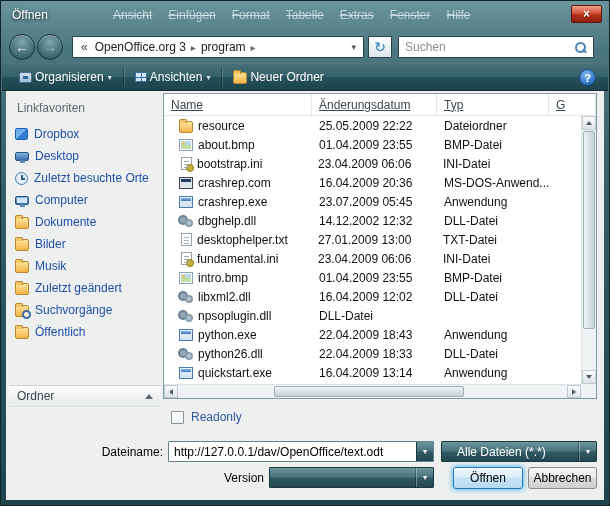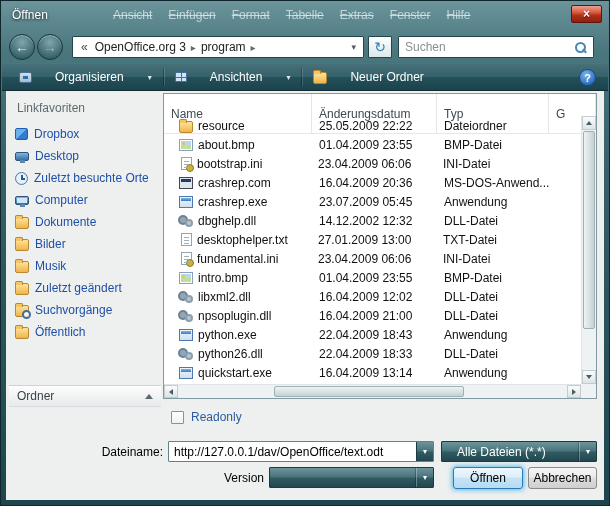--- a/index.html
+++ b/index.html
@@ -42,21 +42,21 @@
   .mag::before { content:""; position:absolute; left:1px; top:1px; width:7px; height:7px;
     border:2px solid #4a86b8; border-radius:50%; }
   .mag::after { content:""; position:absolute; left:8px; top:9px; width:5px; height:2px;
     background:#4a86b8; transform:rotate(45deg); }
 
   
   .toolbar { position:absolute; top:62px; left:1px; right:1px; height:28px;
     background:linear-gradient(#477079 0%,#35616a 48%,#24505a 52%,#1b434c 100%);
     border-top:1px solid rgba(255,255,255,.25); border-bottom:1px solid #122d33;
     display:flex; align-items:center; padding:0 8px; color:#fff; }
-  .tb-btn { display:flex; align-items:center; gap:23px; height:22px; padding:0 9px; border-radius:2px; }
+  .tb-btn { display:flex; align-items:center; gap:3px; height:22px; padding:0 9px; border-radius:2px; }
   .tb-sep { width:1px; height:18px; background:rgba(0,0,0,.28); box-shadow:1px 0 0 rgba(255,255,255,.15); margin:0 2px; }
   .caret { font-size:8px; color:#dfe9ec; margin-left:1px; }
   .help-btn { position:absolute; right:12px; top:5px; width:17px; height:17px; border-radius:50%;
     background:radial-gradient(circle at 40% 30%,#7cb6ee,#2a6cc0 75%); border:1px solid #1a4a86;
     color:#fff; font-weight:bold; font-size:11px; display:flex; align-items:center; justify-content:center; }
 
   
   .content { position:absolute; top:90px; left:5px; right:5px; bottom:5px; background:#eef0ef; }
 
   
@@ -99,21 +99,21 @@
   .ic-desktop::after, .ic-computer::after { content:""; position:absolute; bottom:-3px; left:4px; width:5px; height:3px; background:#5a87b0; }
   .ic-computer::before { content:""; position:absolute; inset:1px; background:#cfe6f8; }
   .ic-organize { width:13px; height:11px; background:linear-gradient(#cfe0ea,#9fc0d8); border:1px solid #4a6f90; border-radius:2px; }
   .ic-organize::after { content:""; position:absolute; inset:3px; background:#2f6ca8; }
   .ic-views { width:12px; height:10px; border:1px solid #3f6f9f;
     background:linear-gradient(to right, transparent 5px, #3f6f9f 5px, #3f6f9f 6px, transparent 6px),
                linear-gradient(to bottom, transparent 4px, #3f6f9f 4px, #3f6f9f 5px, transparent 5px), #cfe4f4; }
 
   
   .listpanel { position:absolute; left:162px; top:92px; width:434px; height:306px; background:#fff; border:1px solid #7f9ba1; }
-  .list-header { display:flex; height:40px; border-bottom:1px solid #e4e8ea; color:#3c4a52; align-items:center; }
+  .list-header { display:flex; height:22px; border-bottom:1px solid #e4e8ea; color:#3c4a52; align-items:center;text-decoration:underline; }
   .hcell { height:100%; display:flex; align-items:center; padding-left:7px; border-right:1px solid #e2e8ea; white-space:nowrap; overflow:hidden; }
   .h-name { width:148px; } .h-date { width:125px; } .h-type { width:112px; } .h-size { flex:1; }
   .rows { position:absolute; top:22px; left:0; right:15px; bottom:14px; overflow:hidden; }
   .row { display:flex; align-items:center; height:19px; padding-left:15px; color:#111; }
   .row .ic { margin-right:5px; }
   .cell { white-space:nowrap; overflow:hidden; }
   .c-name { width:121px; } .c-date { width:125px; } .c-type { width:112px; }
 
   
   .vscroll { position:absolute; top:22px; right:0; bottom:14px; width:15px; background:#eef2f3; border-left:1px solid #dfe5e7; }
@@ -367,21 +367,20 @@
         <div class="row">
           <span class="ic ic-dll"></span>
           <span class="cell c-name">libxml2.dll</span>
           <span class="cell c-date">16.04.2009 12:02</span>
           <span class="cell c-type">DLL-Datei</span>
         </div>
 
         <div class="row">
           <span class="ic ic-dll"></span>
           <span class="cell c-name">npsoplugin.dll</span>
-          <span class="cell c-date">16.04.2009 21:00</span>
           <span class="cell c-type">DLL-Datei</span>
         </div>
 
         <div class="row">
           <span class="ic ic-app"></span>
           <span class="cell c-name">python.exe</span>
           <span class="cell c-date">22.04.2009 18:43</span>
           <span class="cell c-type">Anwendung</span>
         </div>
 

